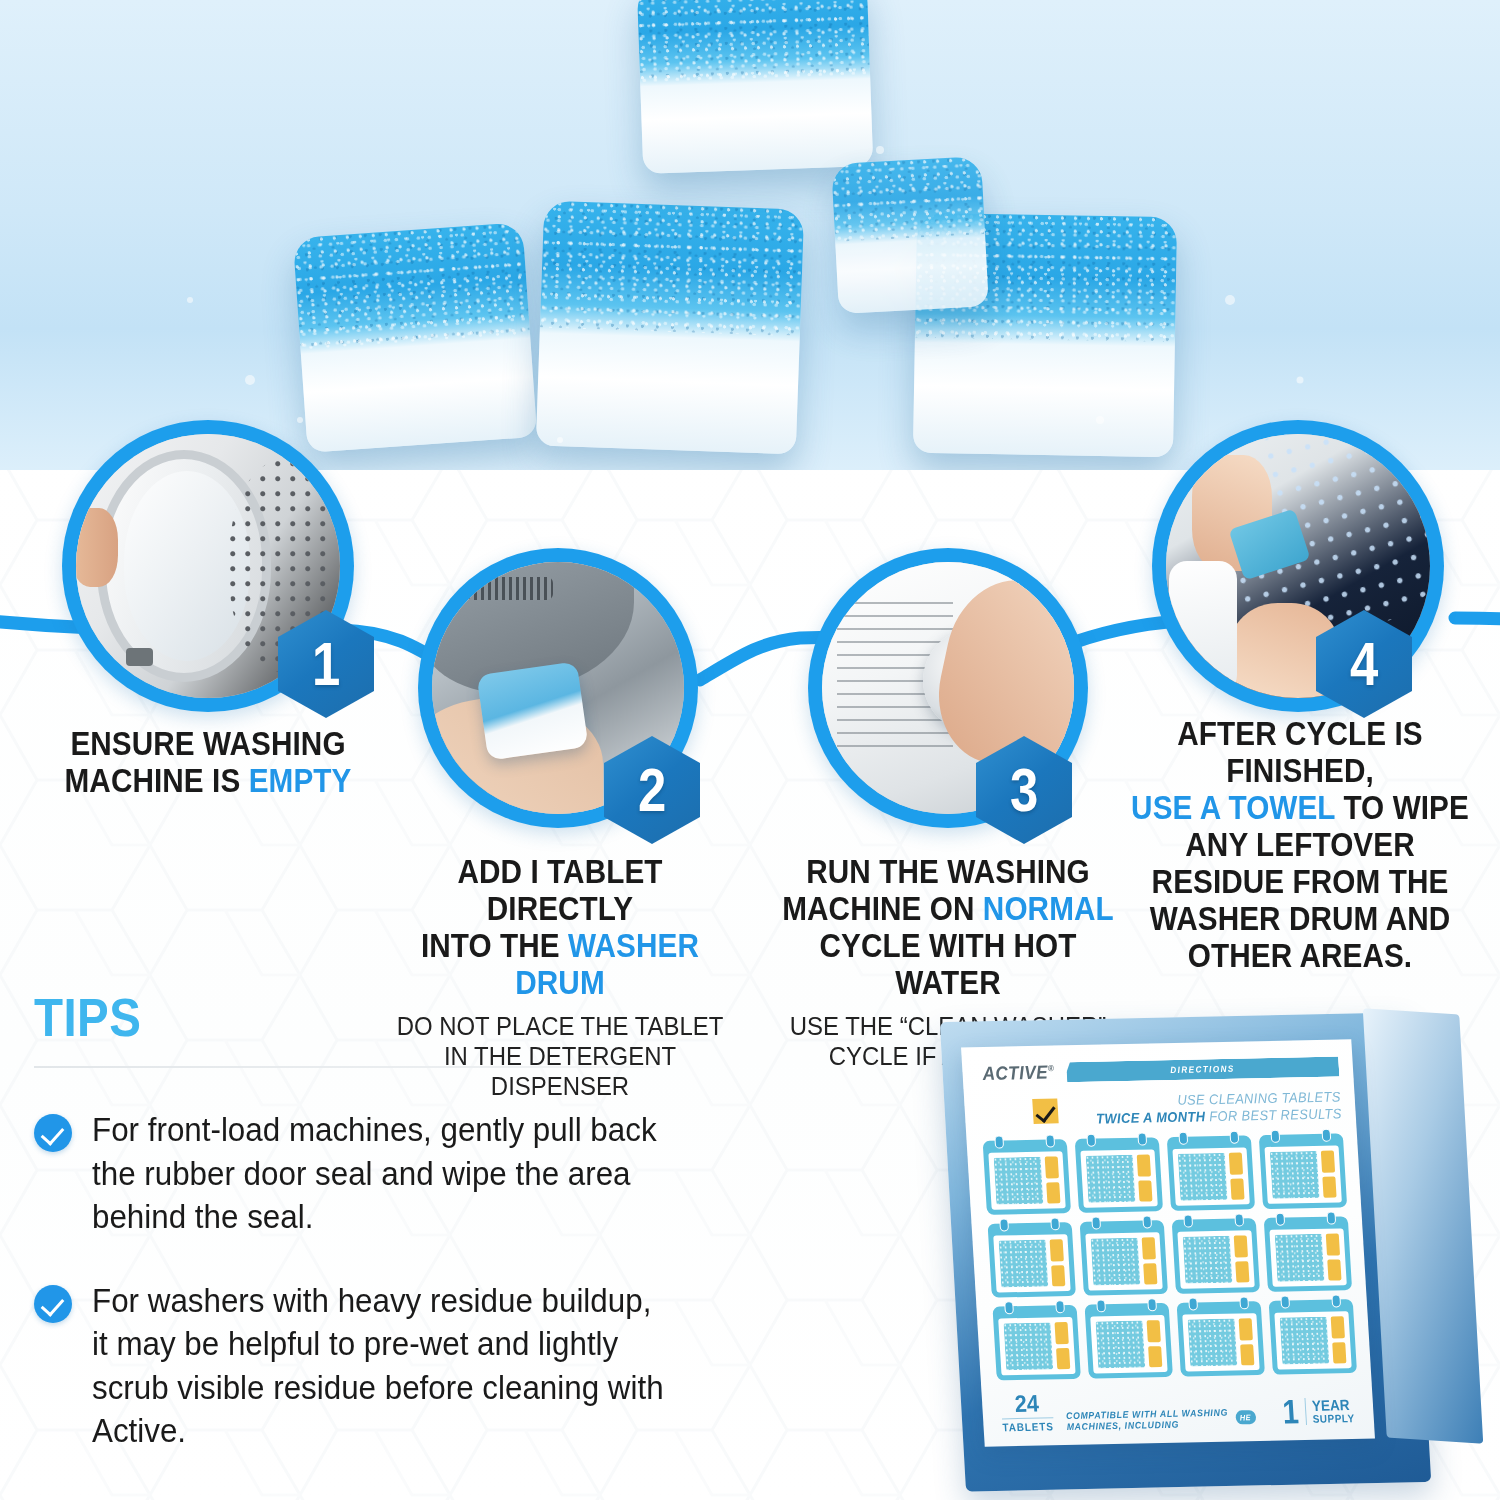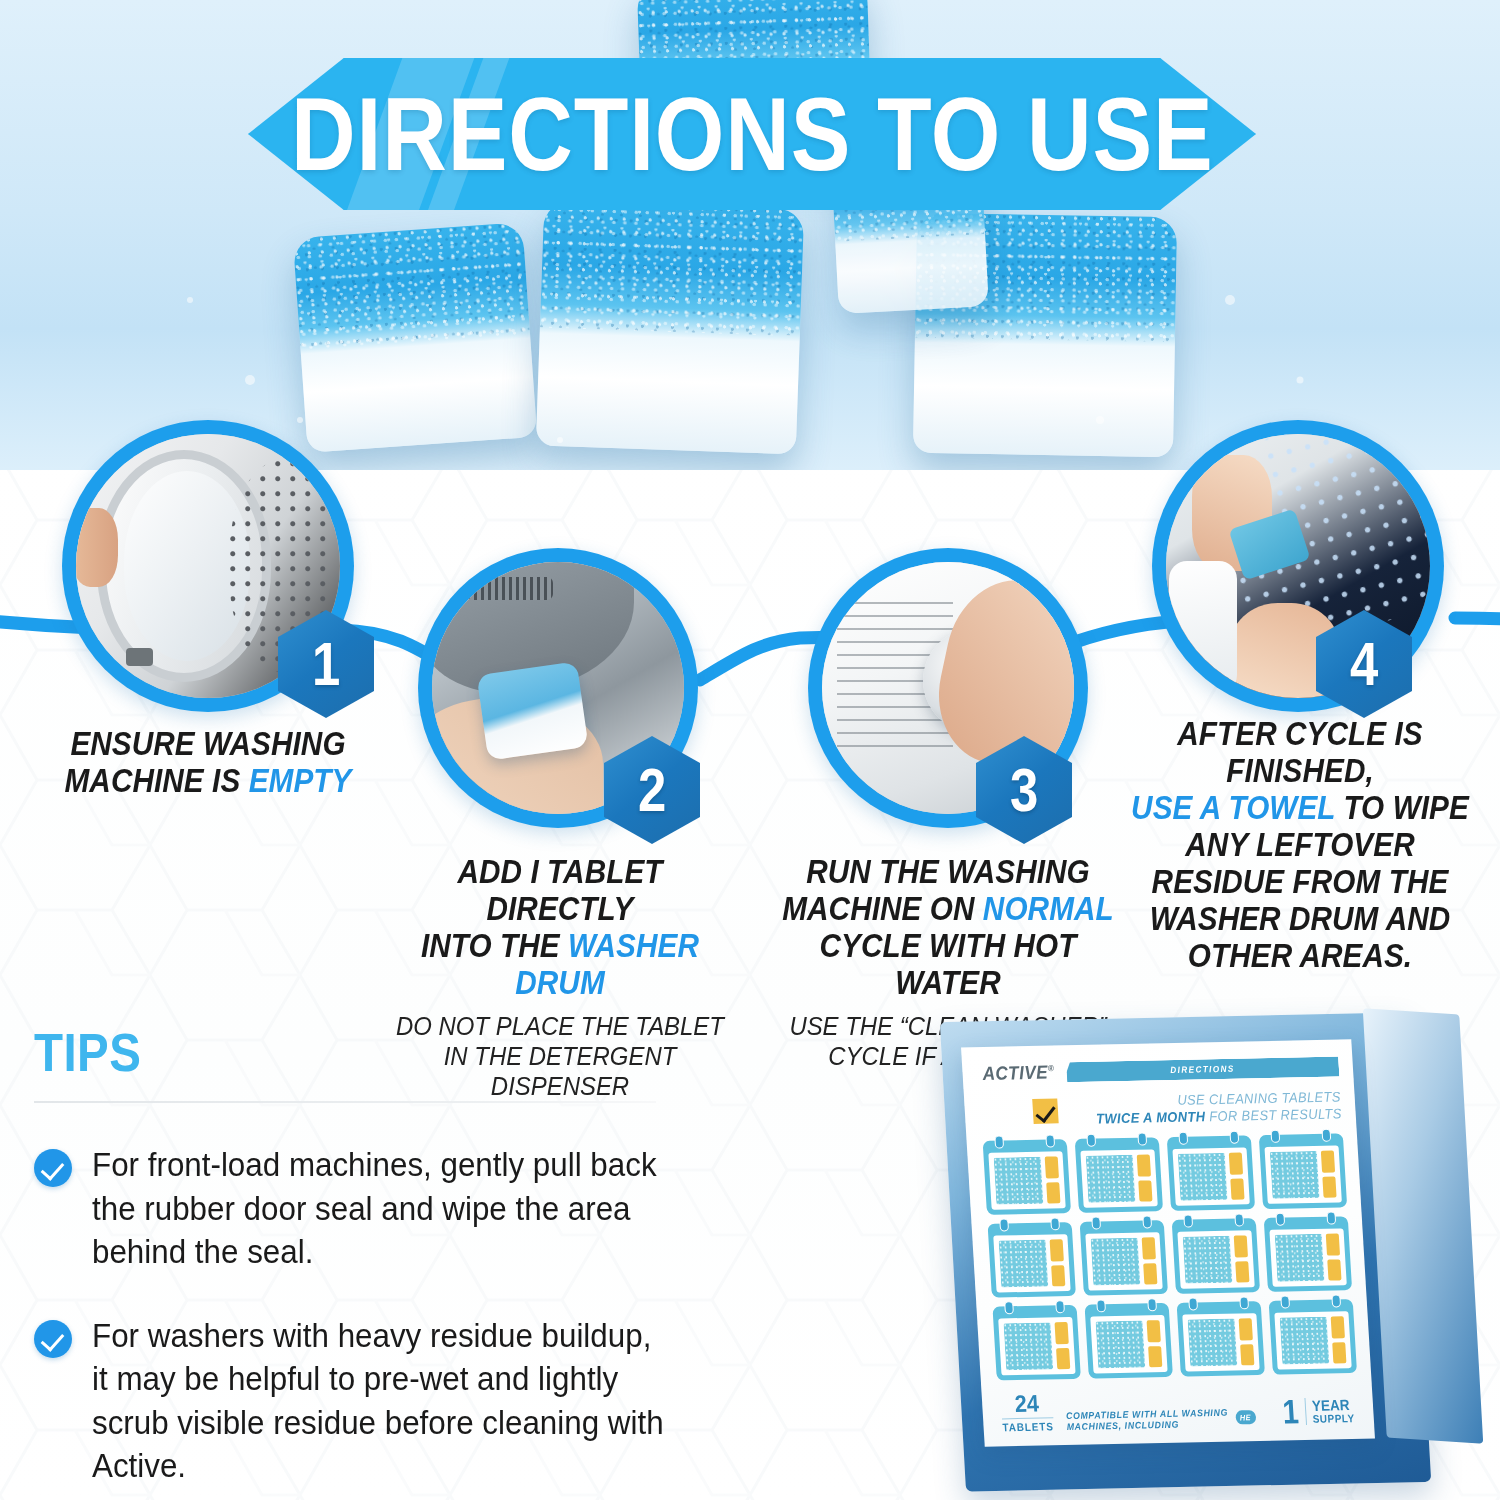--- a/index.html
+++ b/index.html
@@ -144,42 +144,41 @@
     line-height:1;
     transform: scaleX(.82);
     text-shadow:0 2px 4px rgba(0,40,70,.3);
   }
 
   
   .caption {
     position: absolute;
     text-align: center;
     font-family:"Liberation Sans Narrow","Liberation Sans",sans-serif;
-    font-style:italic;
   }
   .caption .main {
     font-weight: 700;
     font-size: 33px;
     line-height: 1.12;
     color: #1a1a1a;
     letter-spacing: .1px;
     transform: scaleX(.9);
   }
   .caption .main .hl { color:#2196e8; }
   .caption .sub {
     margin-top: 10px;
     font-weight: 400;
     font-size: 26px;
     line-height: 1.15;
     color: #222;
     transform: scaleX(.92);
   }
 
   
-  .tips { position:absolute; left:34px; top:1025px; width:660px; }
+  .tips { position:absolute; left:34px; top:990px; width:660px; }
   .tips-title {
     font-family:"Liberation Sans Narrow","Liberation Sans",sans-serif;
     font-weight:700; font-size:54px; line-height:1;
     color:#3fb6ee; letter-spacing:.5px;
     transform: scaleX(.88); transform-origin:left center;
   }
   .tips-rule {
     margin-top:22px;
     height:2px; width:622px;
     background: linear-gradient(90deg,#e2e6e9 0%,#eceff1 70%,#f7f8f9 100%);
@@ -359,25 +358,20 @@
         <circle cx="880" cy="150" r="4"></circle>
           <circle cx="1230" cy="300" r="5"></circle>
         <circle cx="1300" cy="380" r="3.5"></circle>
           <circle cx="190" cy="300" r="3"></circle>
         <circle cx="1100" cy="420" r="4"></circle>
           <circle cx="560" cy="440" r="3"></circle>
       </g>
     </svg>
   </div>
 
-  <div class="title-banner">
-    <div class="sheen"></div>
-    <div class="sheen b"></div>
-    <div class="title-text">DIRECTIONS TO USE</div>
-  </div>
 
   <svg class="connector" viewBox="0 0 1500 330">
     <path d="M -20 240 C 60 248 120 250 190 250 L 340 250
              C 400 252 420 270 470 300 L 560 330" fill="none" stroke="#1d9eec" stroke-width="13" stroke-linecap="round"></path>
     <path d="M 700 300 C 740 276 760 262 800 258 L 880 256" fill="none" stroke="#1d9eec" stroke-width="13" stroke-linecap="round"></path>
     <path d="M 1075 262 C 1110 250 1150 242 1195 240 L 1300 238" fill="none" stroke="#1d9eec" stroke-width="13" stroke-linecap="round"></path>
     <path d="M 1455 238 C 1480 238 1495 238 1520 240" fill="none" stroke="#1d9eec" stroke-width="13" stroke-linecap="round"></path>
   </svg>
 
   <div class="step" style="left:62px; top:420px;">

